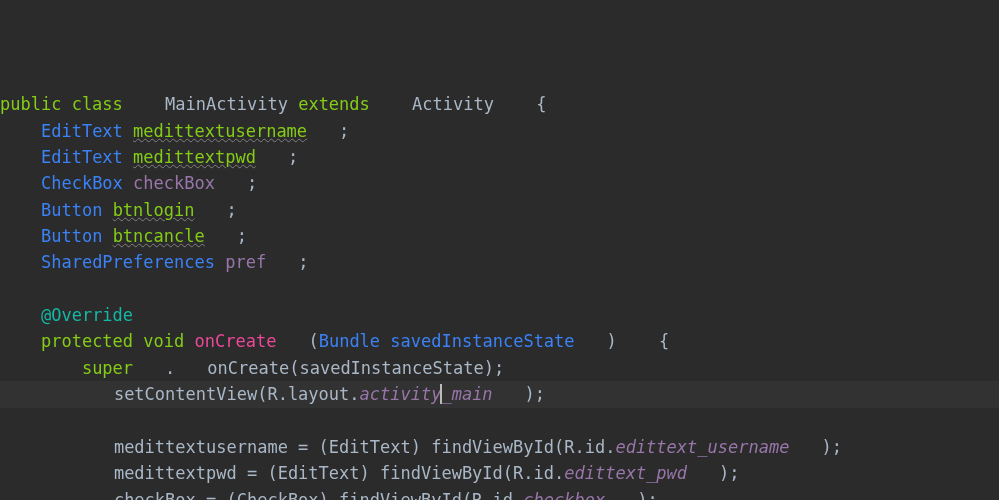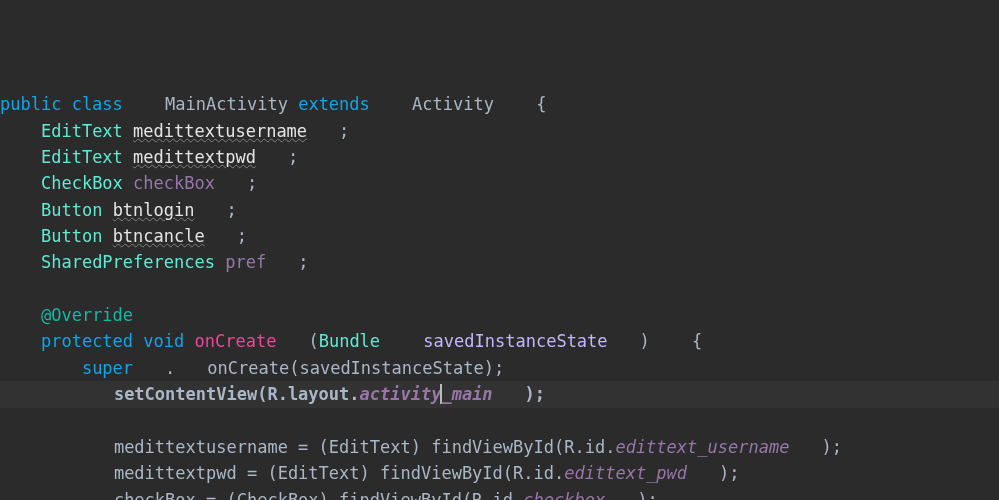--- a/index.html
+++ b/index.html
@@ -9,34 +9,33 @@
     font-size: 17px;
     line-height: 1.55;
     color: #a9b7c6;
     overflow: hidden;
     width: 999px;
     height: 500px;
     padding-left: 0px;
     white-space: pre;
   }
   .line { display: block; }
-  .kw { color: #0ea5e9; }
-  .type { color: #5eead4; }
+  .kw { color: #84cc16; }
+  .type { color: #3b82f6; }
   .field { color: #9876aa; }
-  .field-u { color: #e5e5e5; text-decoration: underline wavy #808080; text-decoration-thickness: 1px; }
+  .field-u { color: #84cc16; text-decoration: underline wavy #808080; text-decoration-thickness: 1px; }
   .method { color: #ec4899; }
   .annotation { color: #14b8a6; }
-  .param { color: #c4b5fd; margin-left: 33px; }
+  .param { color: #3b82f6; }
   .italic-field { color: #9876aa; font-style: italic; }
   .plain { color: #a9b7c6; padding-left: 32px; }
   .cursor-line {
     background: #323232;
     display: inline-block;
     width: 100%;
-    font-weight: bold;
   }
   .caret {
     border-left: 2px solid #bbbbbb;
     display: inline-block;
     height: 1.2em;
     vertical-align: text-bottom;
     margin-left: -1px;
     margin-right: -1px;
   }
   .clipped-top {

